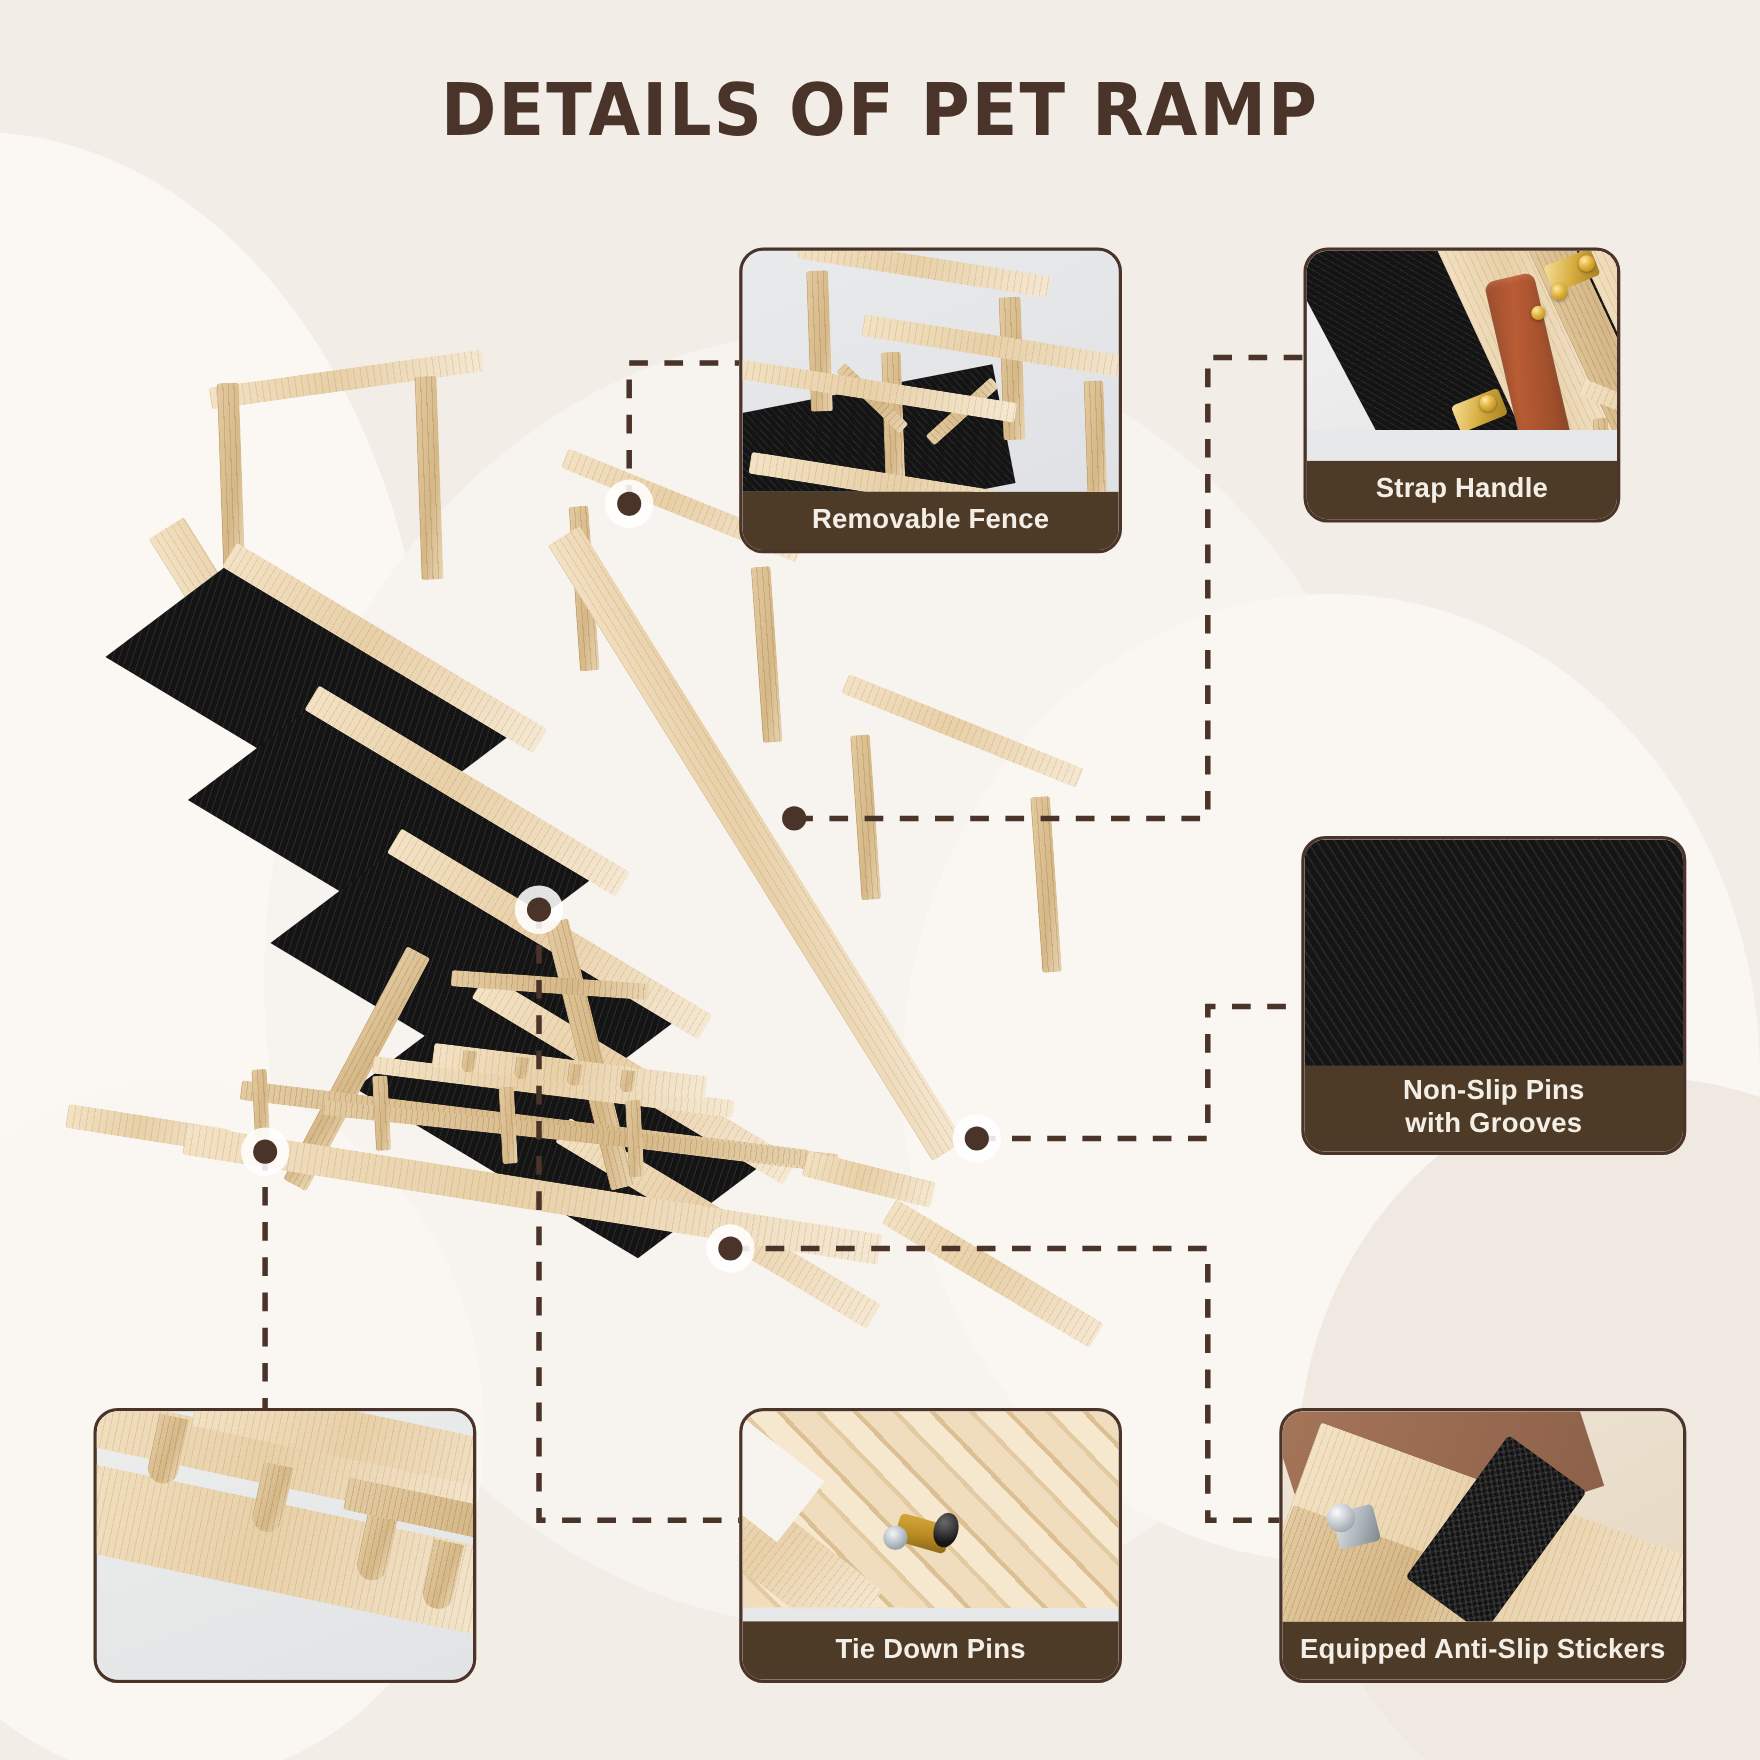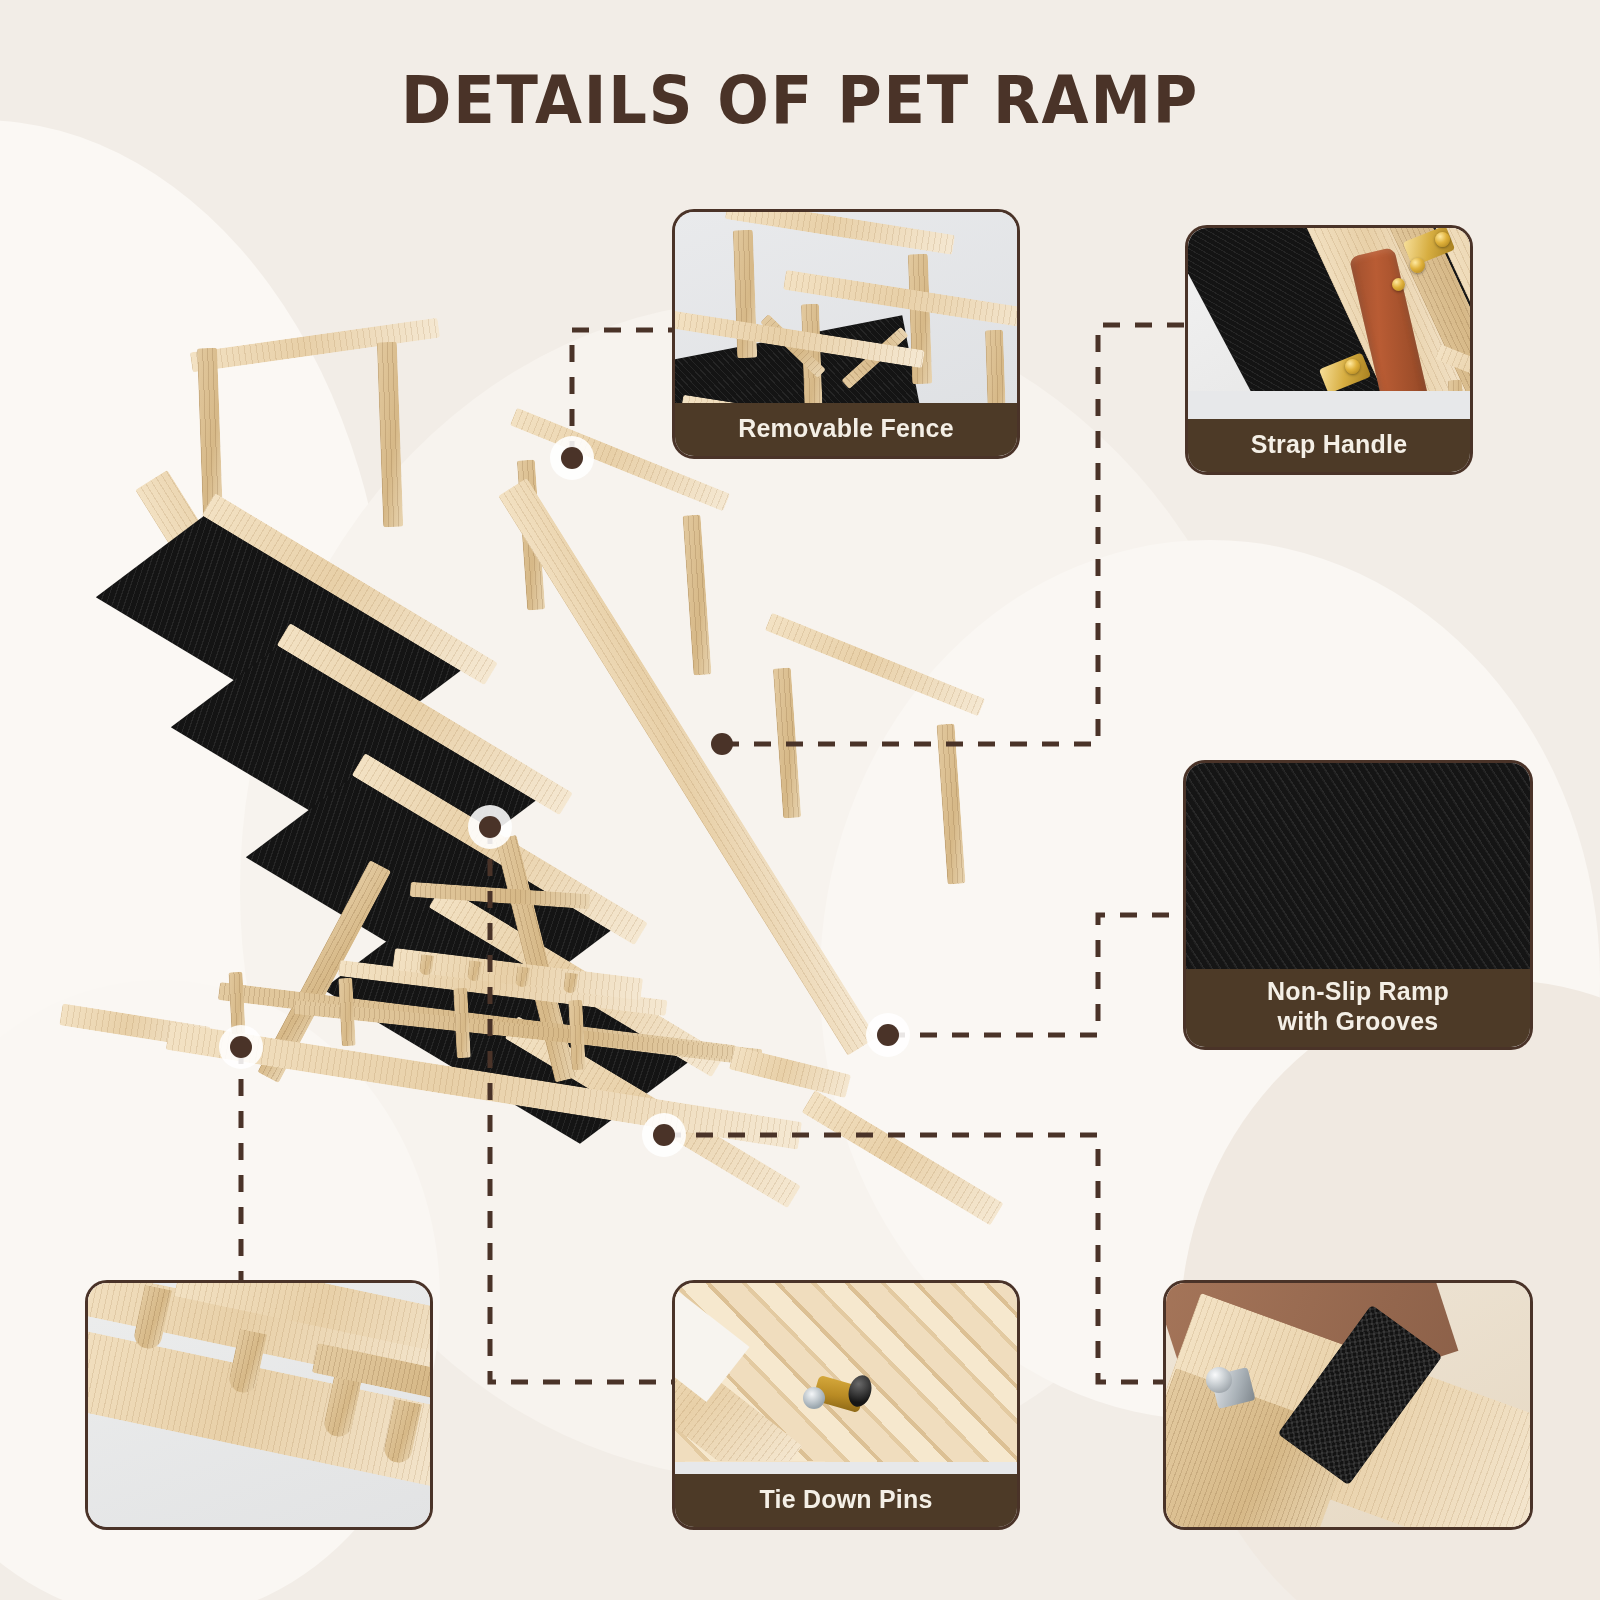--- a/index.html
+++ b/index.html
@@ -282,21 +282,21 @@
   </div>
   <div>
     <div class="dot-halo" style="left:490px; top:827px;"></div>
     <div class="dot-core" style="left:490px; top:827px;"></div>
   </div>
   <div>
     <div class="dot-halo" style="left:664px; top:1135px;"></div>
     <div class="dot-core" style="left:664px; top:1135px;"></div>
   </div>
 
-  <div class="card" style="left:672px; top:209px; width:348px; height:250px;">
+  <div class="card" style="left:672px; top:225px; width:348px; height:278px;">
     <div class="card-photo">
       <div class="c1-bg"></div>
       <div class="grip" style="left:-10px; top:126px; width:250px; height:110px; transform:rotate(-11deg);"></div>
       <div class="wood" style="left:50px; top:5px; width:230px; height:20px; transform:rotate(9deg);"></div>
       <div class="wood dark" style="left:60px; top:18px; width:20px; height:128px; transform:rotate(-2deg);"></div>
       <div class="wood dark" style="left:235px; top:42px; width:20px; height:130px; transform:rotate(-2deg);"></div>
       <div class="wood" style="left:108px; top:78px; width:260px; height:20px; transform:rotate(9deg);"></div>
       <div class="wood dark" style="left:128px; top:92px; width:18px; height:120px; transform:rotate(-2deg);"></div>
       <div class="wood dark" style="left:312px; top:118px; width:18px; height:118px; transform:rotate(-2deg);"></div>
       <div class="wood dark" style="left:78px; top:128px; width:80px; height:12px; transform:rotate(44deg);"></div>
@@ -331,21 +331,21 @@
       <div class="wood" style="left:245px; top:140px; width:130px; height:16px; transform:rotate(22deg);"></div>
       <div class="wood dark" style="left:262px; top:152px; width:14px; height:70px; transform:rotate(-4deg);"></div>
     </div>
     <div class="card-label">Strap Handle</div>
   </div>
 
   <div class="card two-line" style="left:1183px; top:760px; width:350px; height:290px;">
     <div class="card-photo">
       <div class="c3-grip"></div>
     </div>
-    <div class="card-label">Non-Slip Ramp
+    <div class="card-label">Non-Slip Pins
 with Grooves</div>
   </div>
 
   <div class="card" style="left:85px; top:1280px; width:348px; height:250px;">
     <div class="card-photo">
       <div class="c4-bg"></div>
 
       <div class="wood" style="left:-30px; top:-20px; width:430px; height:46px; transform:rotate(12deg); transform-origin:top left;"></div>
 
       <div class="wood" style="left:-40px; top:40px; width:450px; height:80px; transform:rotate(12deg); transform-origin:top left;"></div>
@@ -385,15 +385,16 @@
 
       <div class="wood" style="left:35px; top:10px; width:400px; height:150px; transform:rotate(20deg); transform-origin:top left;"></div>
       <div class="wood dark" style="left:10px; top:85px; width:190px; height:150px; transform:rotate(20deg); transform-origin:top left;"></div>
 
       <div class="sticker" style="left:150px; top:32px; width:88px; height:160px; transform:rotate(36deg);"></div>
 
       <div class="bolt-nut" style="left:48px; top:88px; width:38px; height:34px; transform:rotate(-14deg);"></div>
       <div class="bolt" style="left:40px; top:84px; width:26px; height:26px;"></div>
 
     </div>
+    <div class="card-label">Equipped Anti-Slip Stickers</div>
   </div>
 
 </div>
 
 </body></html>

